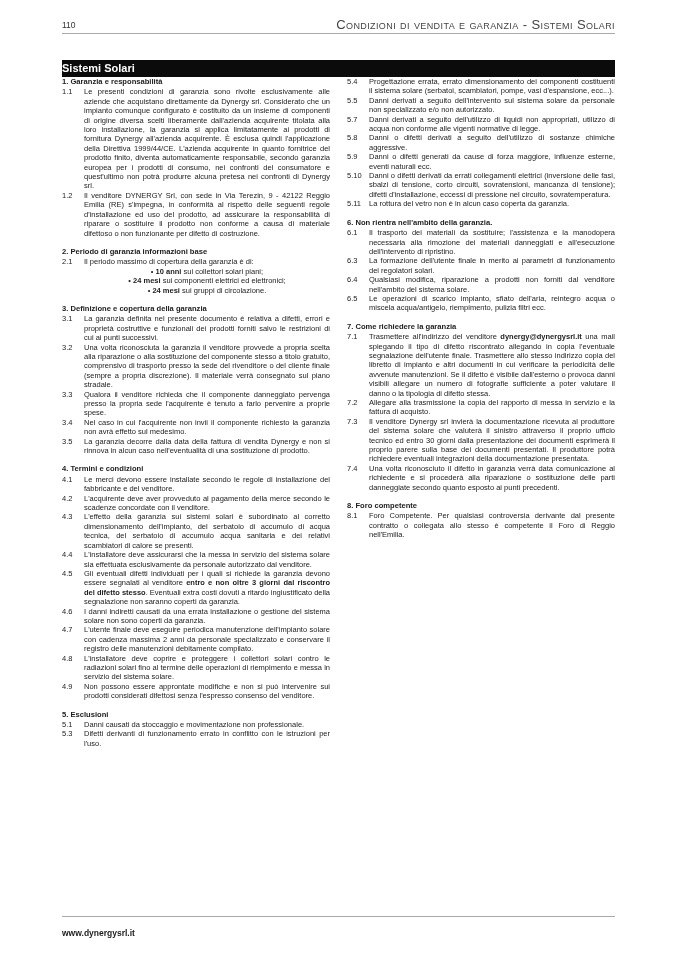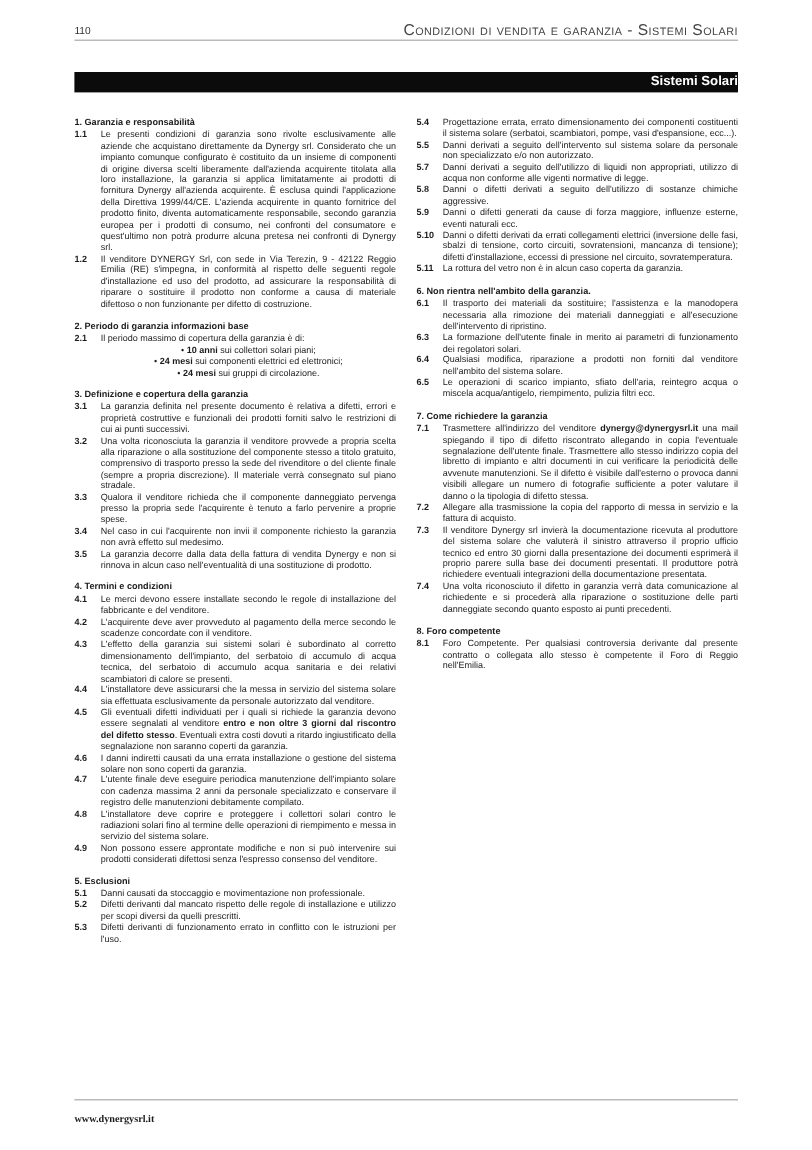--- a/index.html
+++ b/index.html
@@ -28,30 +28,29 @@
     font-size: 13px;
     color: #444;
   }
   .head-rule { border-bottom: 0.7px solid #aaa; margin-top: 3px; }
 
   
   .title-banner {
     margin-top: 26px;
     background: #0b0b0b;
     color: #ffffff;
-    text-align: right;
+    text-align: left;
     font-weight: bold;
     font-size: 11px;
     line-height: 17px;
     height: 17px;
   }
 
   
   .columns {
-    margin-top: 20px;
     display: flex;
     gap: 17px;
     flex: 1 1 auto;
     align-items: flex-start;
   }
   .col { flex: 1 1 0; min-width: 0; }
 
   .sec-heading {
     font-weight: bold;
     font-size: 7.6px;
@@ -61,34 +60,34 @@
   }
   .col .sec-heading:first-child { margin-top: 0; }
 
   .clause {
     display: flex;
     font-size: 7.5px;
     line-height: 9.4px;
   }
   .clause-num {
     flex: 0 0 22px;
-    font-weight: bold;
+    font-weight: normal;
   }
   .clause-body {
     flex: 1 1 auto;
     text-align: justify;
     hyphens: auto;
     -webkit-hyphens: auto;
   }
   .bullet { text-align: center; }
   .b { font-weight: bold; }
   .u { }
 
   
-  .footer { margin-top: auto; font-family: Liberation Serif, serif; }
+  .footer { margin-top: auto; }
   .foot-rule { border-bottom: 0.7px solid #aaa; margin-bottom: 5px; }
   .footer a, .footer .url {
     font-weight: bold;
     font-size: 8.5px;
     color: #1c1c1c;
     text-decoration: none;
   }
 </style>
 </head>
 <body>
@@ -178,24 +177,20 @@
         <div class="clause">
           <span class="clause-num">4.9</span>
           <div class="clause-body">Non possono essere approntate modifiche e non si può intervenire sui prodotti considerati difettosi senza l'espresso consenso del venditore.</div>
         </div>
         <div class="sec-heading">5. Esclusioni</div>
         <div class="clause">
           <span class="clause-num">5.1</span>
           <div class="clause-body">Danni causati da stoccaggio e movimentazione non professionale.</div>
         </div>
         <div class="clause">
-          <span class="clause-num">5.2</span>
-          <div class="clause-body">Difetti derivanti dal mancato rispetto delle regole di installazione e utilizzo per scopi diversi da quelli prescritti.</div>
-        </div>
-        <div class="clause">
           <span class="clause-num">5.3</span>
           <div class="clause-body">Difetti derivanti di funzionamento errato in conflitto con le istruzioni per l'uso.</div>
         </div>
       </div>
       <div class="col">
         <div class="clause">
           <span class="clause-num">5.4</span>
           <div class="clause-body">Progettazione errata, errato dimensionamento dei componenti costituenti il sistema solare (serbatoi, scambiatori, pompe, vasi d'espansione, ecc...).</div>
         </div>
         <div class="clause">

